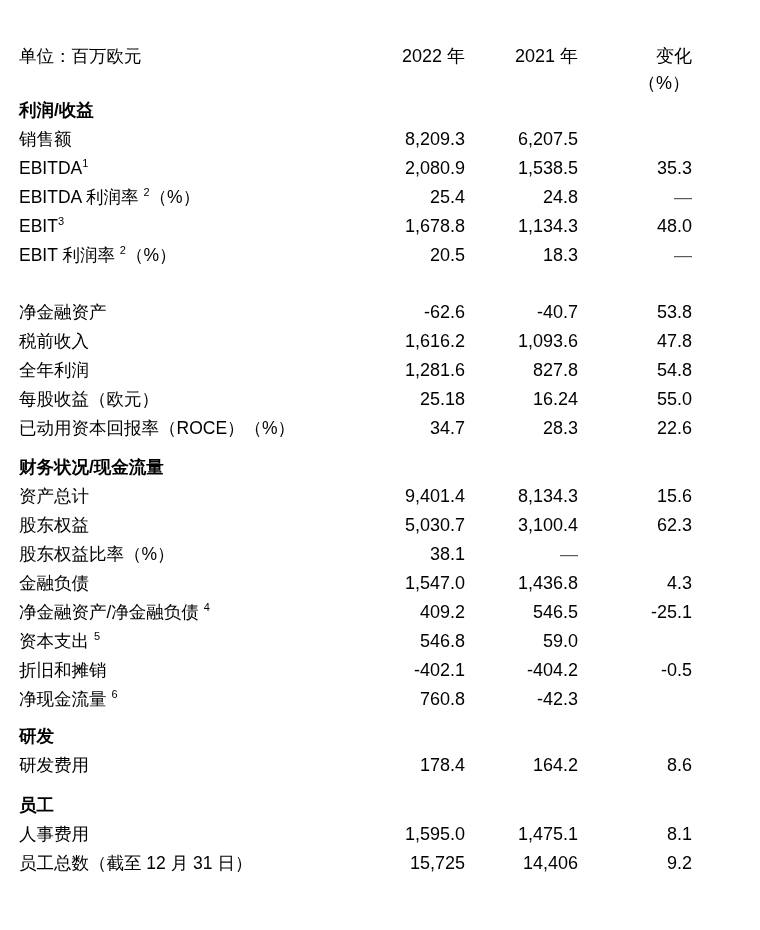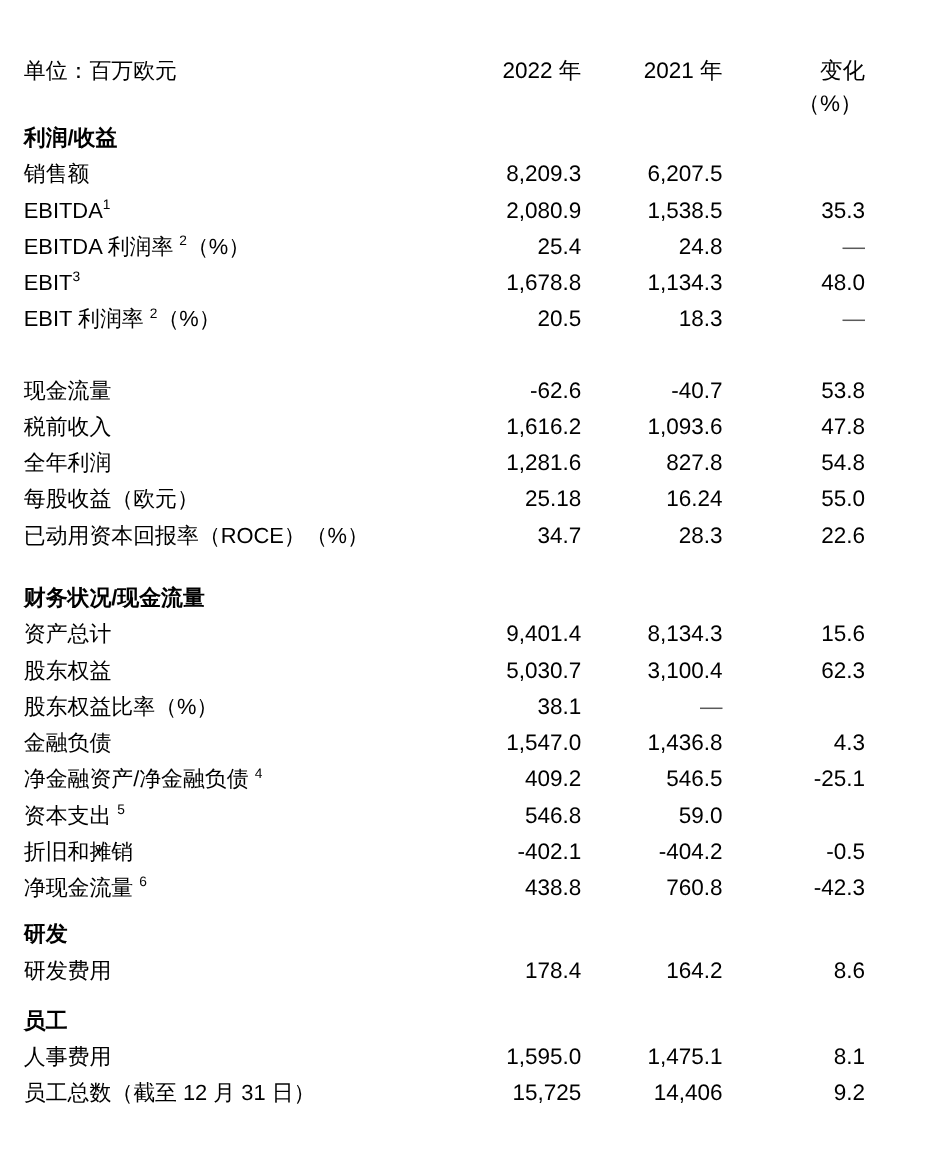--- a/index.html
+++ b/index.html
@@ -58,21 +58,21 @@
     font-size: 11px;
     line-height: 0;
   }
   .dash {
     color: #5a5a5a;
   }
   .spacer-row {
     height: 28px;
   }
   
-  #sections > .section:nth-of-type(2) { margin-top: 21px; }
+  #sections > .section:nth-of-type(2) { margin-top: 10px; }
   #sections > .section:nth-of-type(3) { margin-top: 8px; }
   #sections > .section:nth-of-type(4) { margin-top: 11px; }
 </style>
 </head>
 <body>
 
 <div class="doc">
 
   <div class="row header-row">
     <div class="cell label">单位：百万欧元</div>
@@ -113,21 +113,21 @@
           <div class="cell num">48.0</div>
         </div>
         <div class="row">
           <div class="cell label">EBIT 利润率 <sup>2</sup>（%）</div>
           <div class="cell num">20.5</div>
           <div class="cell num">18.3</div>
           <div class="cell num dash">—</div>
         </div>
         <div class="spacer-row"></div>
         <div class="row">
-          <div class="cell label">现金流量</div>
+          <div class="cell label">净金融资产</div>
           <div class="cell num">-62.6</div>
           <div class="cell num">-40.7</div>
           <div class="cell num">53.8</div>
         </div>
         <div class="row">
           <div class="cell label">税前收入</div>
           <div class="cell num">1,616.2</div>
           <div class="cell num">1,093.6</div>
           <div class="cell num">47.8</div>
         </div>
@@ -189,21 +189,20 @@
           <div class="cell num">59.0</div>
         </div>
         <div class="row">
           <div class="cell label">折旧和摊销</div>
           <div class="cell num">-402.1</div>
           <div class="cell num">-404.2</div>
           <div class="cell num">-0.5</div>
         </div>
         <div class="row">
           <div class="cell label">净现金流量 <sup>6</sup></div>
-          <div class="cell num">438.8</div>
           <div class="cell num">760.8</div>
           <div class="cell num">-42.3</div>
         </div>
       </div>
       <div class="section">
         <div class="row">
           <div class="cell label section-title">研发</div>
         </div>
         <div class="row">
           <div class="cell label">研发费用</div>

